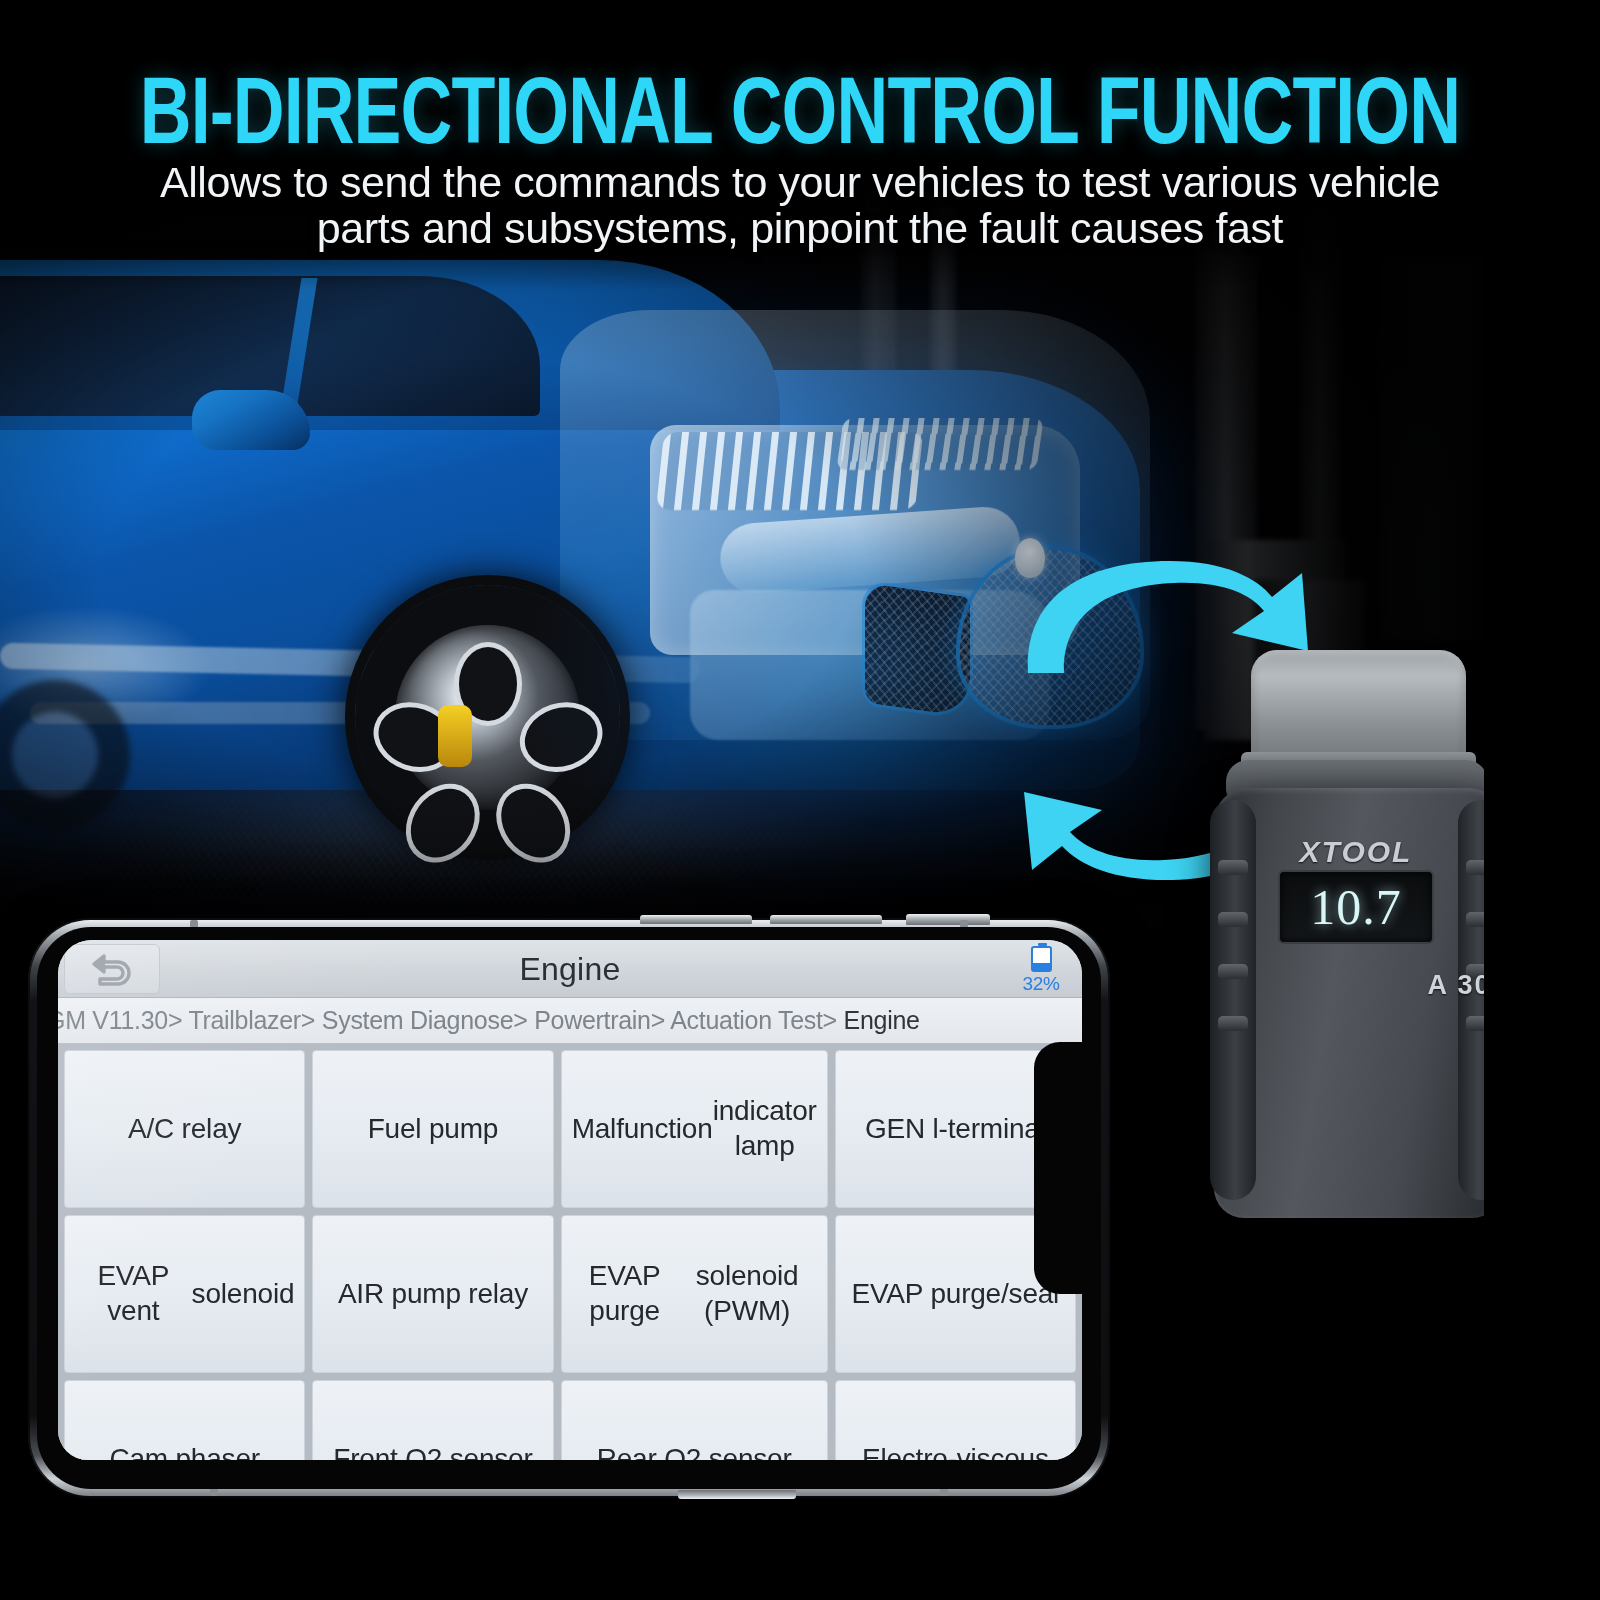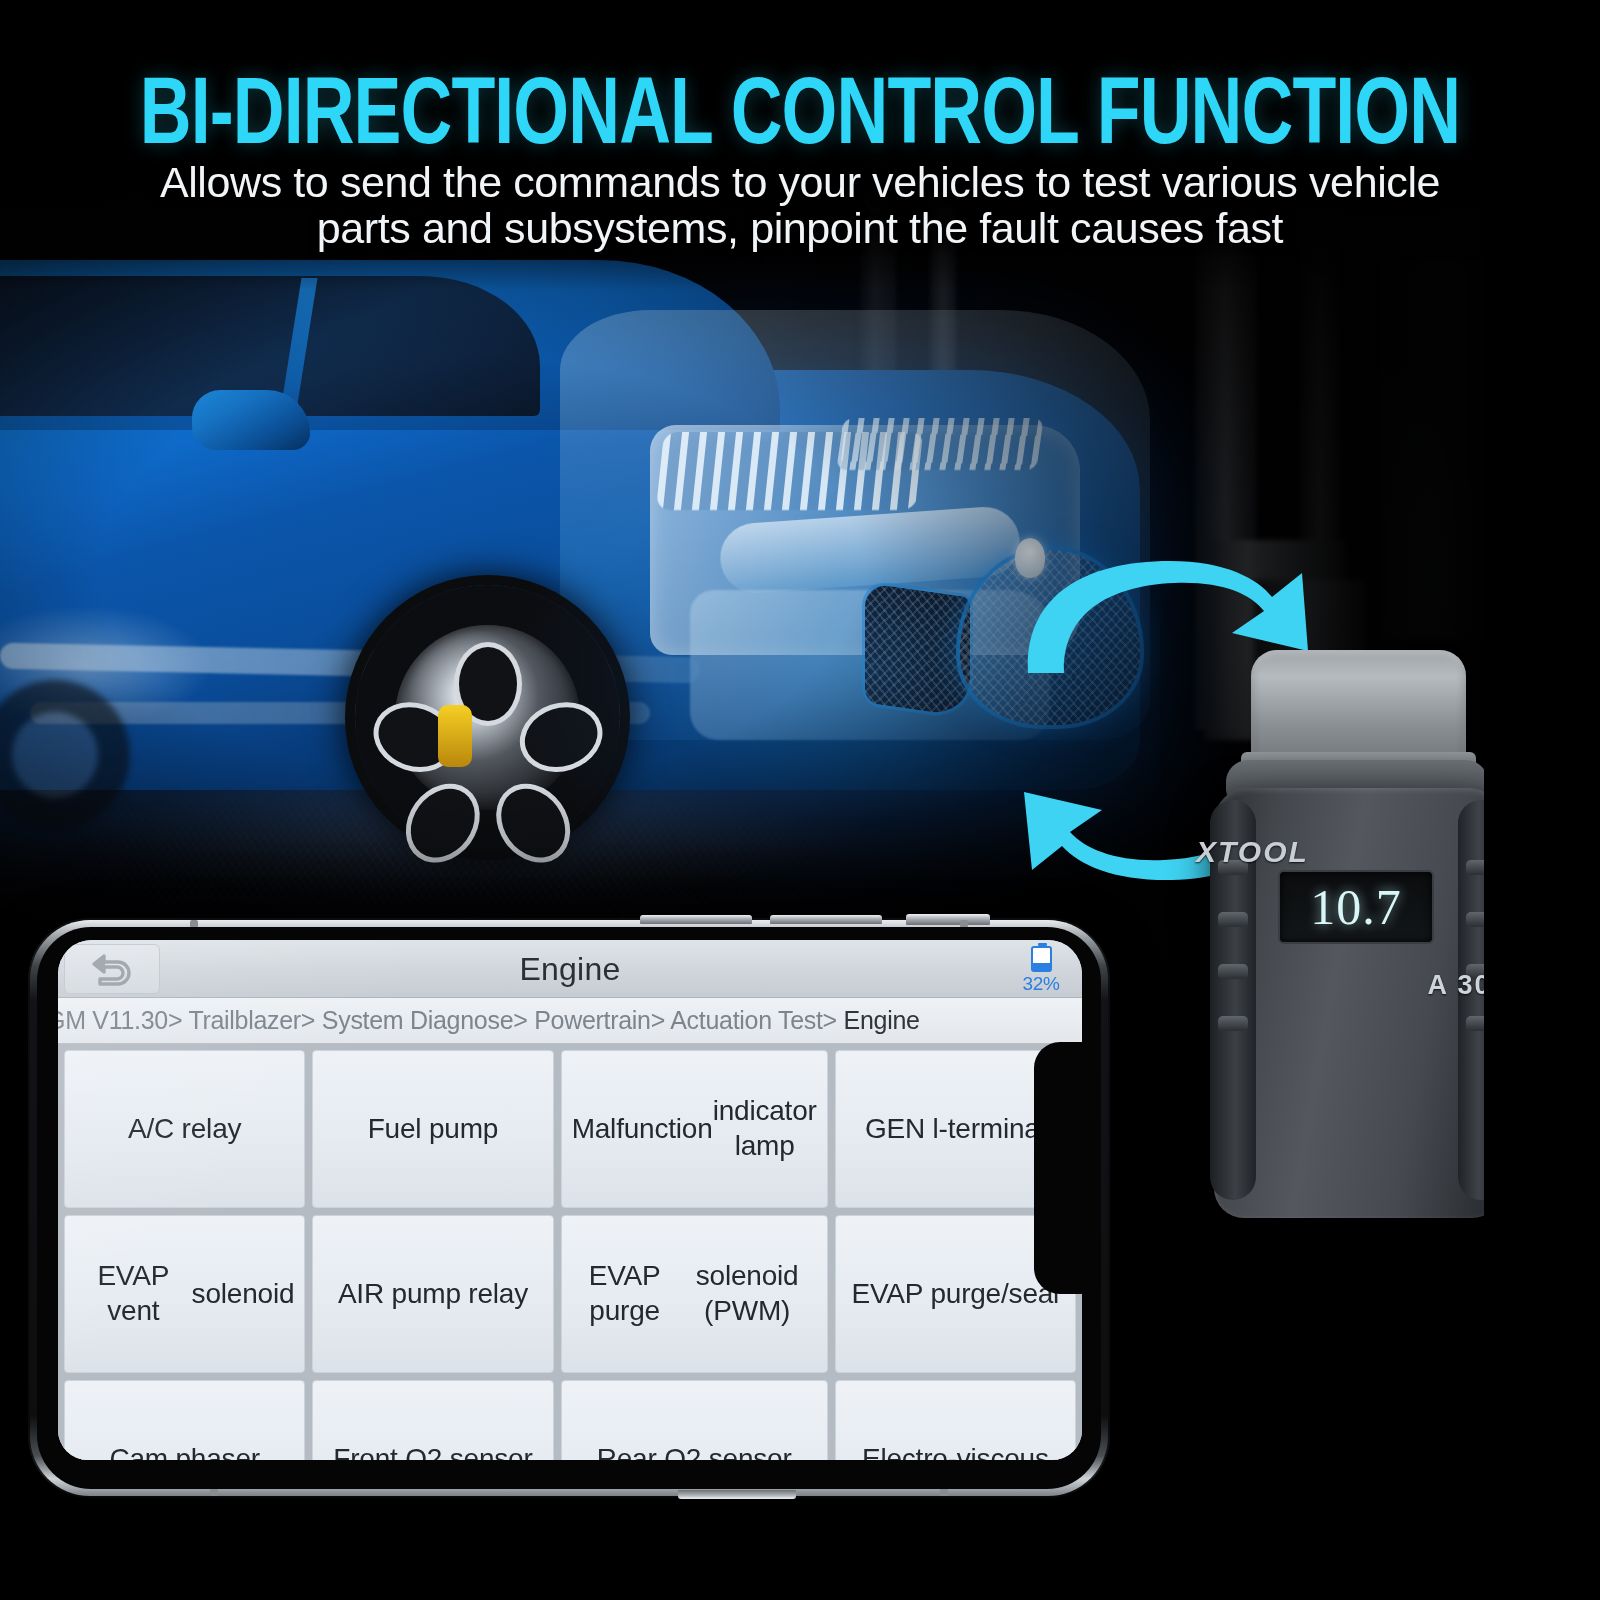--- a/index.html
+++ b/index.html
@@ -300,20 +300,21 @@
   }
   .dev-side.l { left: 14px; }
   .dev-side.r { left: 262px; background: linear-gradient(to right, #202428, #3f4348 45%, #191c1f); }
   .ridge {
     position: absolute; width: 30px; height: 15px;
     background: linear-gradient(to bottom, #61666c, #2b2e32);
     border-radius: 5px;
   }
   .dev-logo {
     position: absolute; left: 0; top: 185px; width: 320px;
+    text-align: center;
     color: #c9ced4;
     font-size: 30px; font-weight: 700; font-style: italic;
     letter-spacing: 2px;
     text-shadow: 0 1px 2px rgba(0,0,0,.8);
   }
   .dev-screen {
     position: absolute; left: 84px; top: 222px; width: 152px; height: 70px;
     background: linear-gradient(to bottom, #0b0d0f, #131618);
     border-radius: 4px;
     box-shadow: inset 0 0 10px rgba(0,0,0,.9), 0 0 0 2px #3a3e43;

